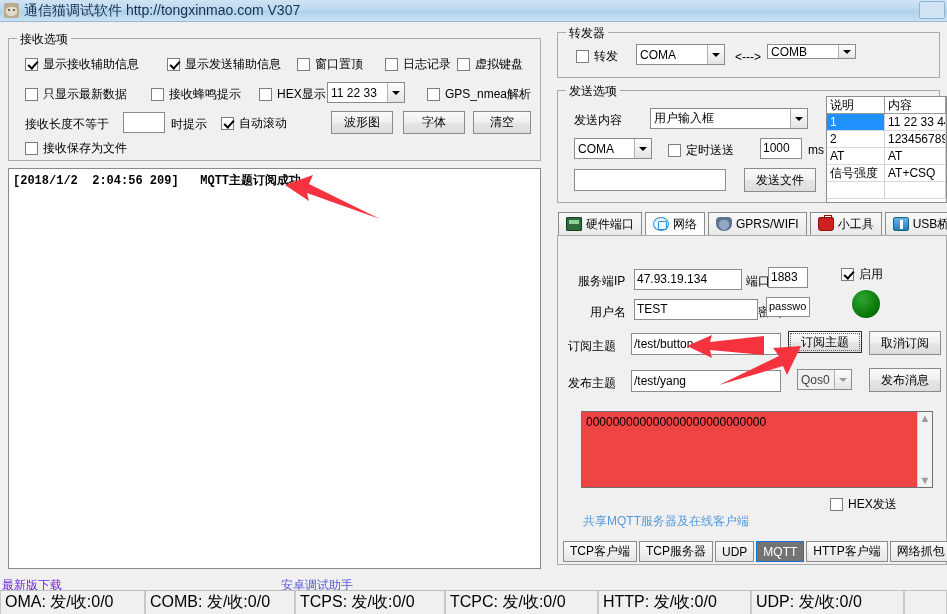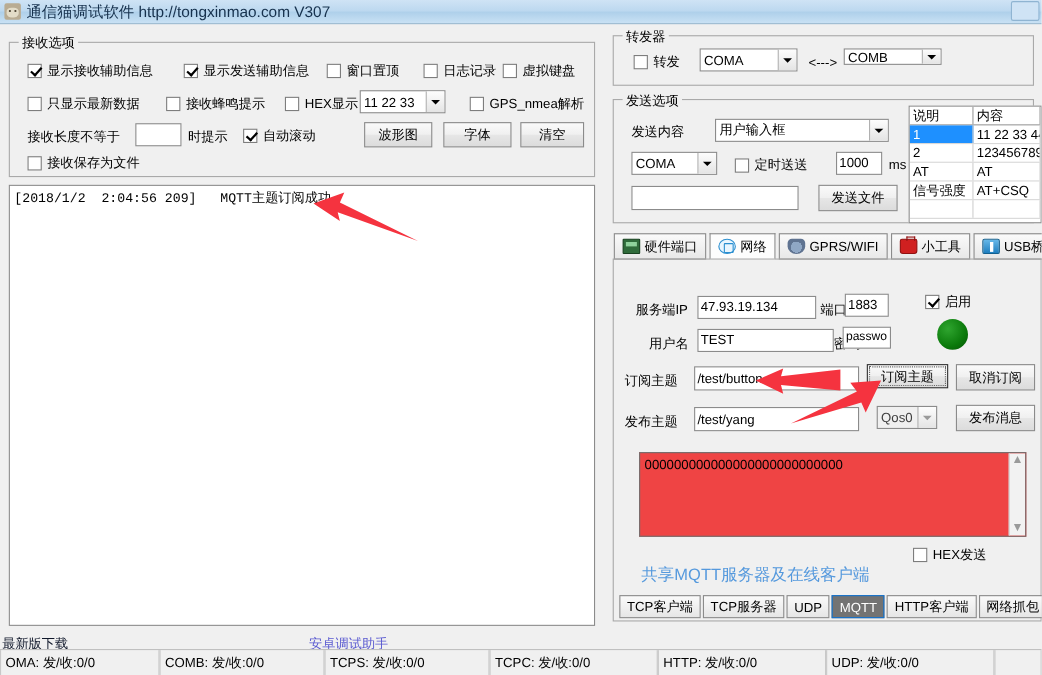--- a/index.html
+++ b/index.html
@@ -113,21 +113,21 @@
     border: 1px dotted #666;
   }
 
   
   .logbox {
     position: absolute; background: #fff; border: 1px solid #8b8b8b;
     overflow: hidden;
   }
   .logline {
     font-family: "Liberation Mono", monospace;
-    font-size: 12px; font-weight: normal; padding: 3px 4px; white-space: pre;
+    font-size: 12px; font-weight: bold; padding: 3px 4px; white-space: pre;
   }
 
   
   .tbl { position: absolute; border: 1px solid #8b8b8b; background: #fff; overflow: hidden; }
   .tbl .hdr { display: flex; height: 17px; border-bottom: 1px solid #9a9a9a; background: #fff; }
   .tbl .hdr div {
     font-size: 12px; padding-left: 3px; display: flex; align-items: center;
     border-right: 1px solid #9a9a9a; overflow: hidden; white-space: nowrap;
   }
   .tbl .row { display: flex; height: 17px; border-bottom: 1px solid #d8d8d8; }
@@ -191,25 +191,25 @@
   .tarea .sb .up, .tarea .sb .dn { color: #9a9a9a; font-size: 11px; line-height: 9px; }
 
   
   .statusbar {
     position: absolute; left: 0; bottom: 0; width: 947px; height: 24px;
     background: #f0f0f0; border-top: 1px solid #c0c0c0; display: flex;
   }
   .statuscell {
     border: 1px solid #c8c8c8; border-top: none; border-bottom: none;
     display: flex; align-items: center; padding-left: 4px;
-    font-size: 12px; white-space: nowrap; overflow: hidden;
+    font-size: 16px; white-space: nowrap; overflow: hidden;
   }
 
   .link { position: absolute; font-size: 12px; white-space: nowrap; }
-  .link.red { color: #0f172a; }
+  .link.red { color: #6d28d9; }
   .link.blue { color: #5a5ad0; }
   .link.mqttblue { color: #5599dd; }
 
   .led {
     position: absolute; width: 28px; height: 28px; border-radius: 50%;
     background: radial-gradient(circle at 35% 32%, #2fa52f 0%, #0b7a0b 60%, #055205 100%);
   }
 
   
   .arrow { position: absolute; pointer-events: none; }
@@ -453,21 +453,21 @@
     <div class="sb">
       <span class="up">▲</span>
       <span class="dn">▼</span>
     </div>
   </div>
 
   <div class="cb" style="left:830px; top:496px;">
     <div class="box"></div>
     <span class="t">HEX发送</span>
   </div>
-  <div class="link mqttblue" style="left:583px; top:513px; font-size:15px;">共享MQTT服务器及在线客户端</div>
+  <div class="link mqttblue" style="left:583px; top:513px; font-size:12px;">共享MQTT服务器及在线客户端</div>
 
   <div class="btabs" style="left:563px; top:541px;">
     <div class="btab">
       <span>TCP客户端</span>
     </div>
     <div class="btab">
       <span>TCP服务器</span>
     </div>
     <div class="btab">
       <span>UDP</span>

